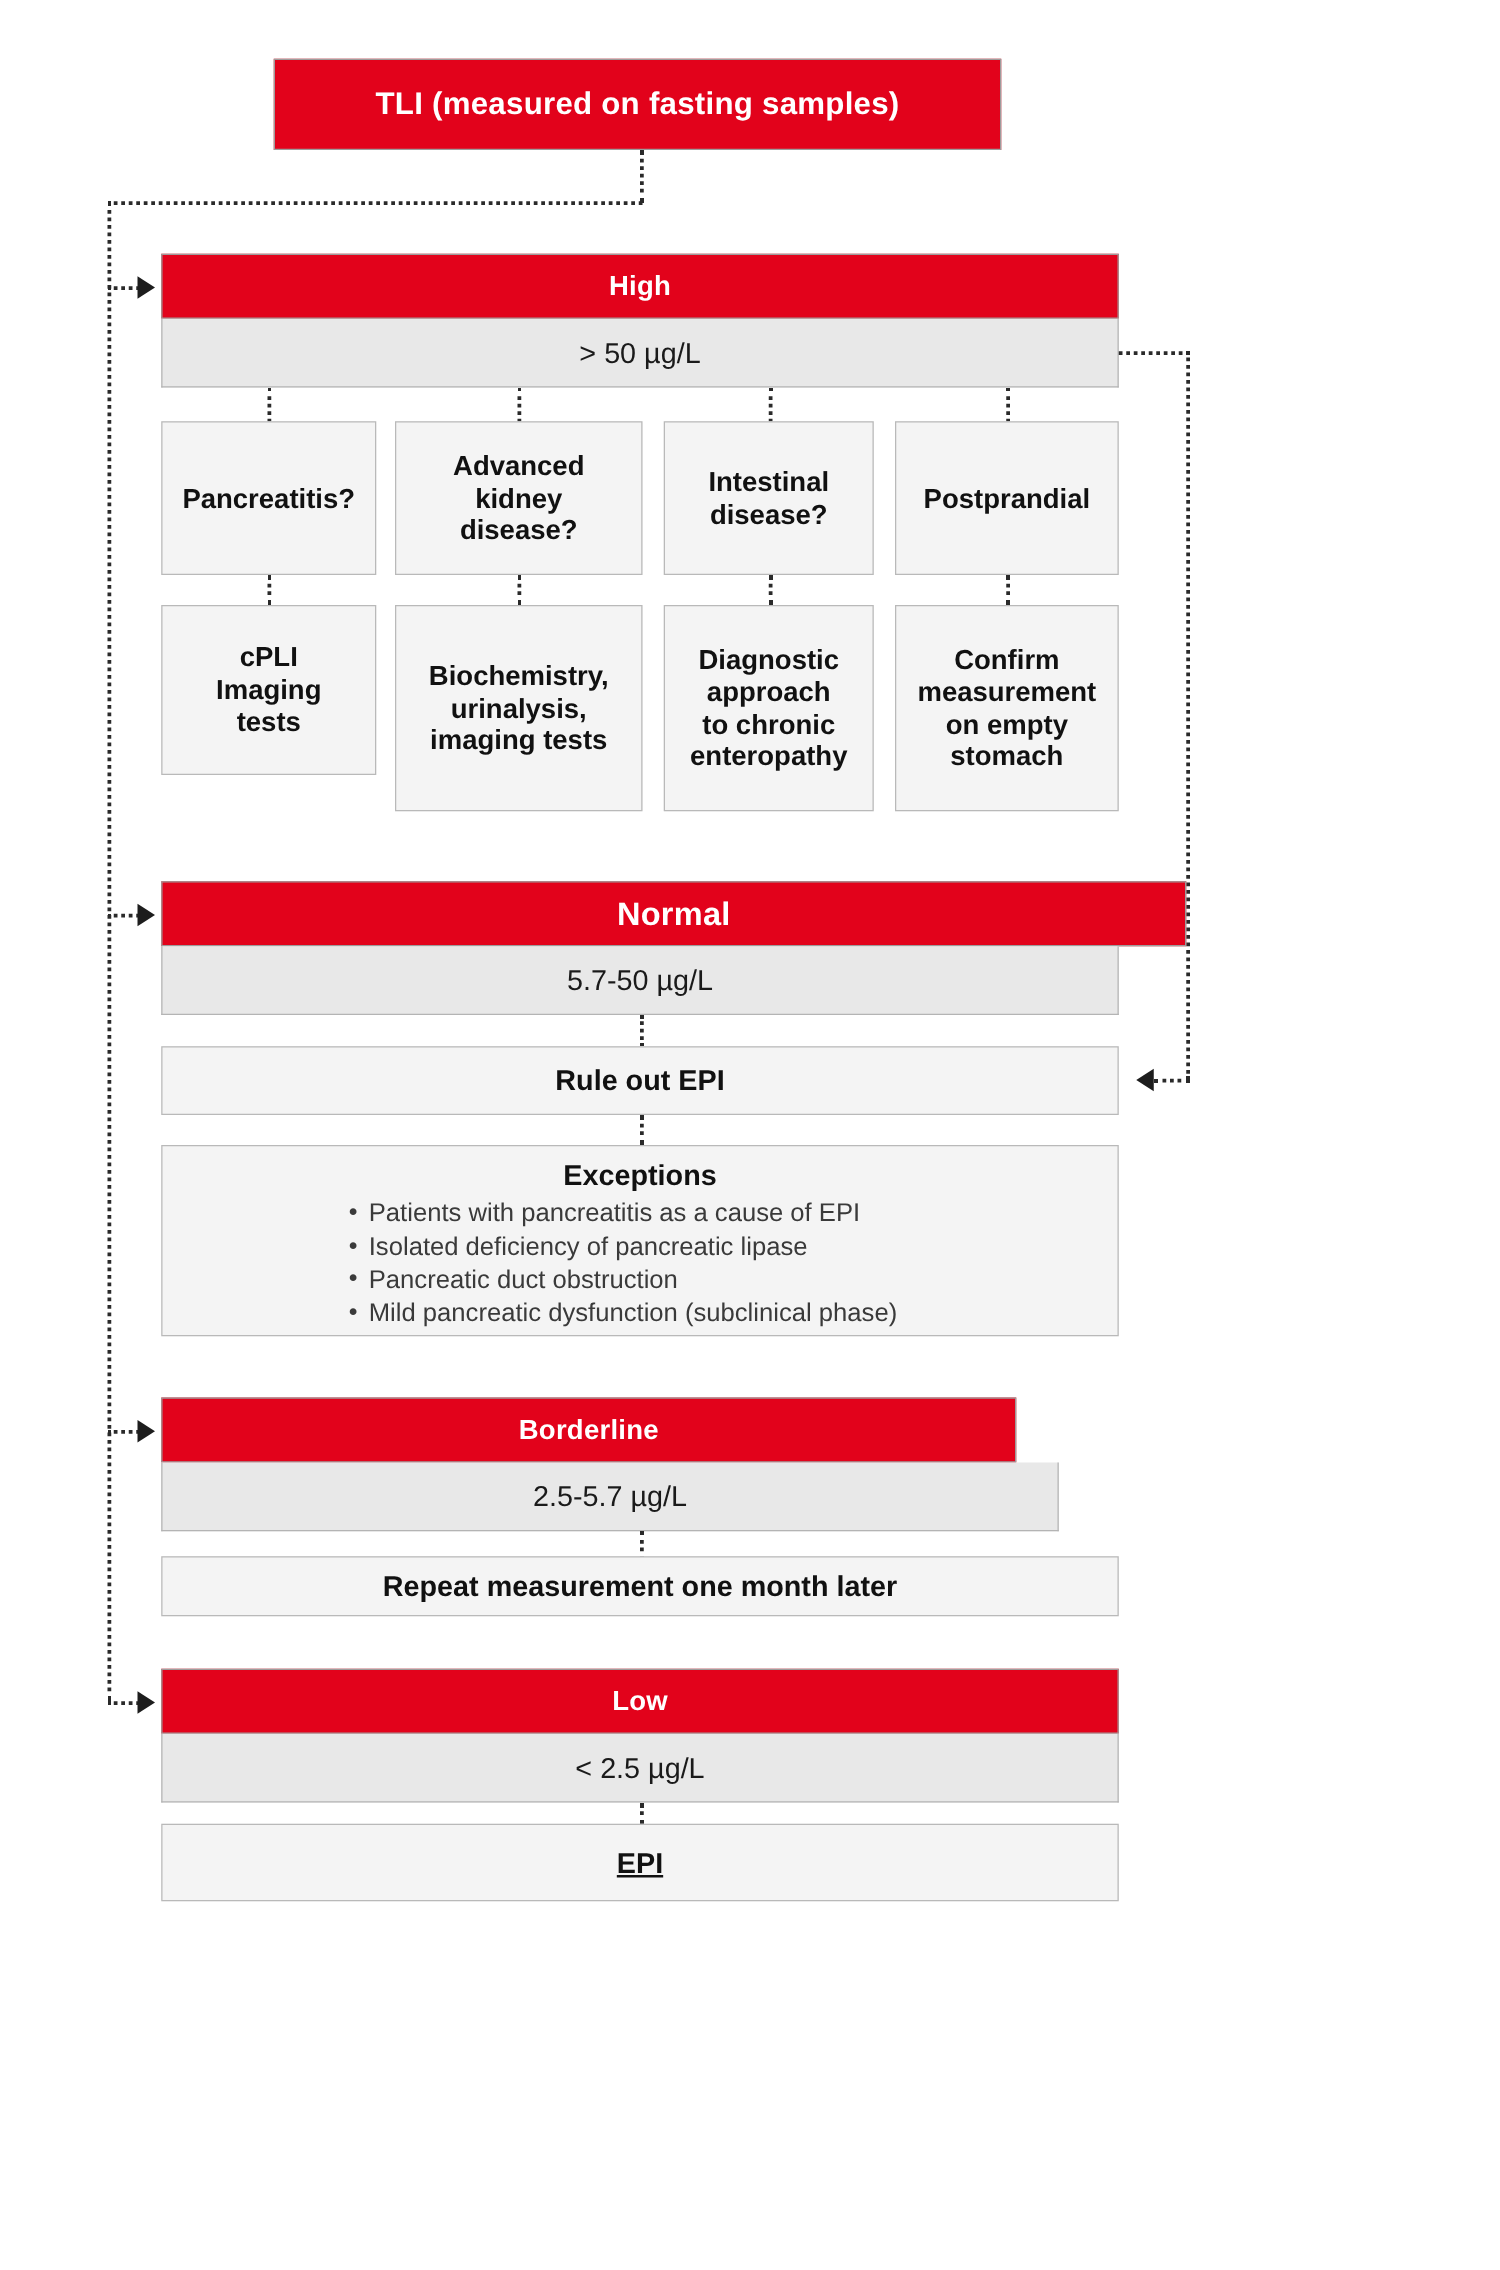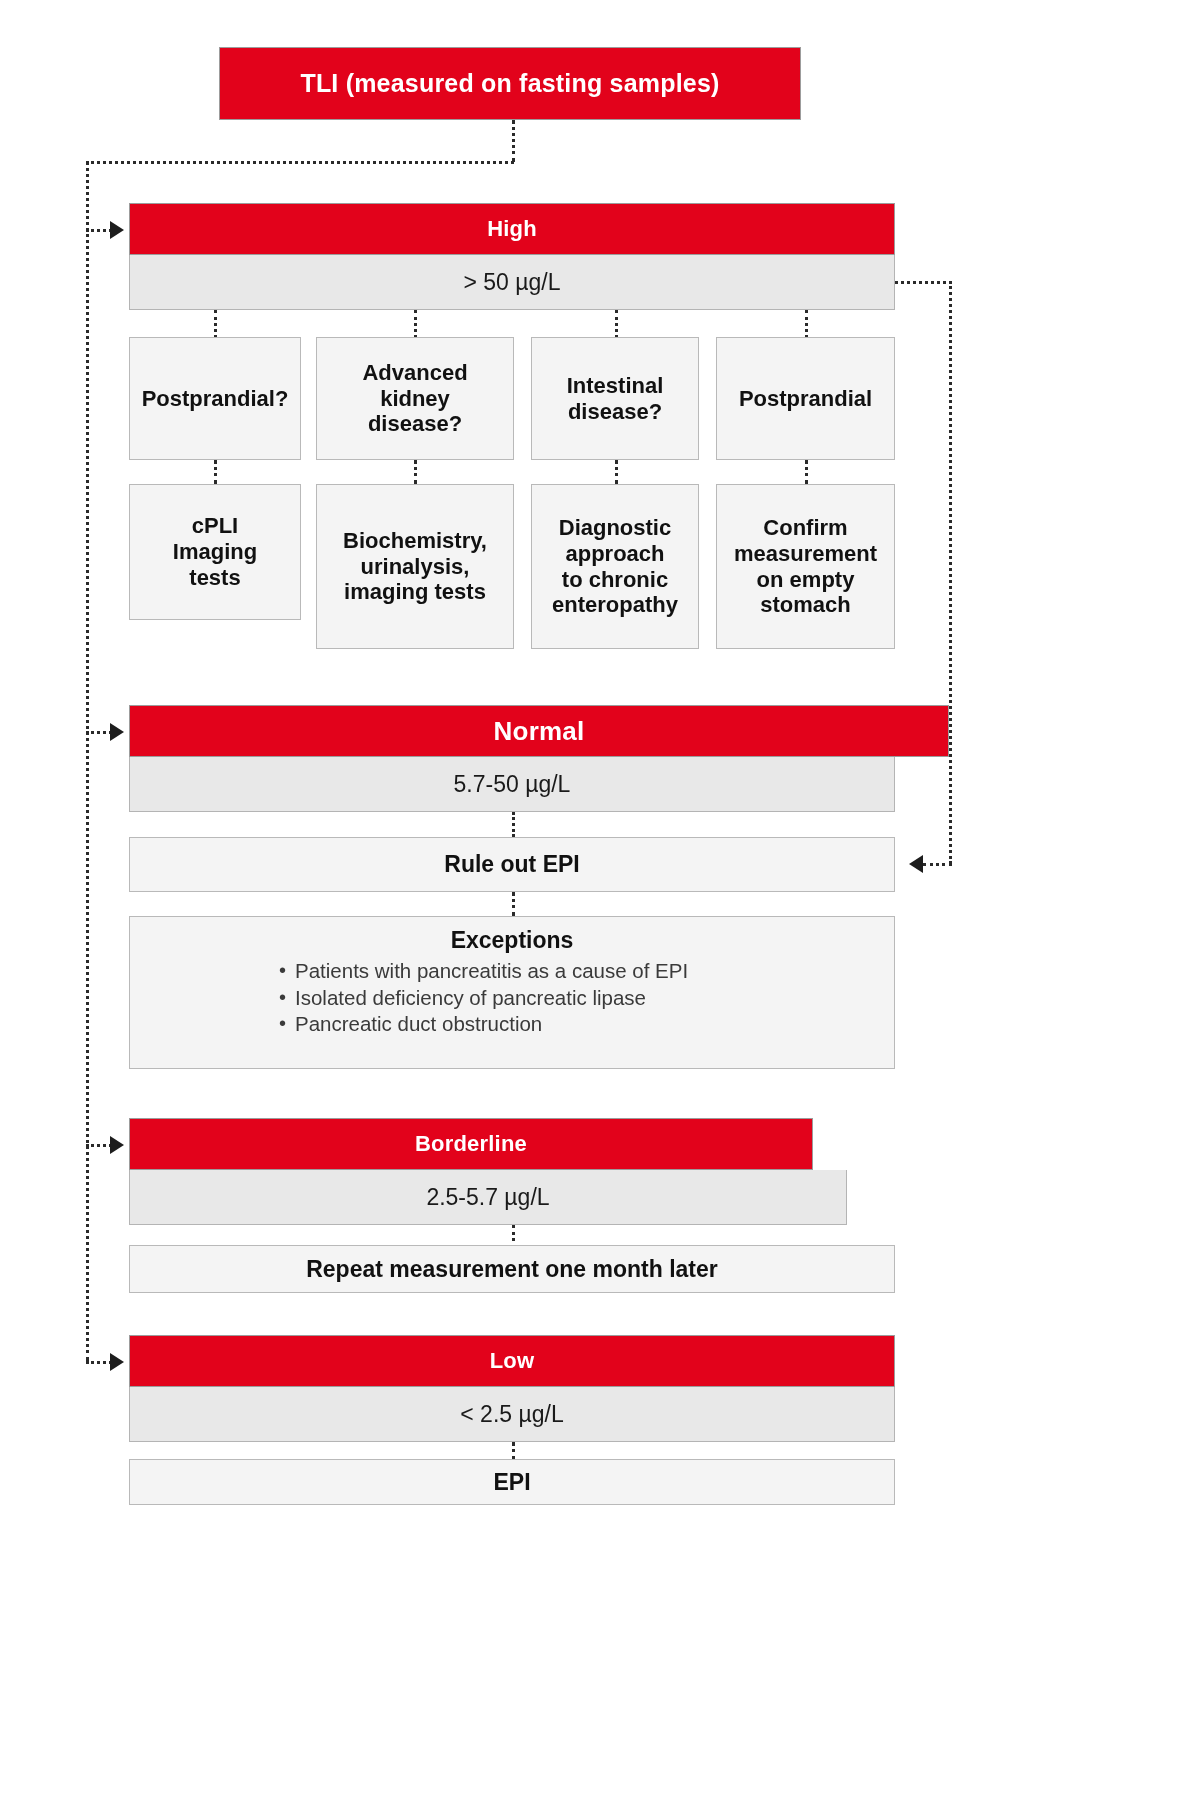--- a/index.html
+++ b/index.html
@@ -153,21 +153,21 @@
   <div class="hdot" style="left:895px; top:281px; width:57px;"></div>
   <div class="vdot" style="left:949px; top:281px; height:583px;"></div>
   <div class="hdot" style="left:923px; top:863px; width:29px;"></div>
   <div class="arrow-l" style="left:909px; top:855px;"></div>
 
   <div class="vdot" style="left:214px; top:310px; height:28px;"></div>
   <div class="vdot" style="left:414px; top:310px; height:28px;"></div>
   <div class="vdot" style="left:615px; top:310px; height:28px;"></div>
   <div class="vdot" style="left:805px; top:310px; height:28px;"></div>
 
-  <div class="cell" style="left:129px; top:337px; width:172px; height:123px; white-space:pre-line;">Postprandial?</div>
+  <div class="cell" style="left:129px; top:337px; width:172px; height:123px; white-space:pre-line;">Pancreatitis?</div>
   <div class="cell" style="left:316px; top:337px; width:198px; height:123px; white-space:pre-line;">Advanced
 kidney
 disease?</div>
   <div class="cell" style="left:531px; top:337px; width:168px; height:123px; white-space:pre-line;">Intestinal
 disease?</div>
   <div class="cell" style="left:716px; top:337px; width:179px; height:123px; white-space:pre-line;">Postprandial</div>
 
   <div class="vdot" style="left:214px; top:460px; height:24px;"></div>
   <div class="vdot" style="left:414px; top:460px; height:24px;"></div>
   <div class="vdot" style="left:615px; top:460px; height:24px;"></div>
@@ -196,30 +196,31 @@
   <div class="widebar" style="left:129px; top:837px; width:766px; height:55px;">Rule out EPI</div>
 
   <div class="vdot" style="left:512px; top:892px; height:24px;"></div>
 
   <div id="exceptions" style="top:916px; height:153px;">
     <div class="exc-title">Exceptions</div>
     <ul>
       <li>Patients with pancreatitis as a cause of EPI</li>
       <li>Isolated deficiency of pancreatic lipase</li>
       <li>Pancreatic duct obstruction</li>
+      <li>Mild pancreatic dysfunction (subclinical phase)</li>
     </ul>
   </div>
 
   <div class="banner" style="left:129px; top:1118px; width:684px; height:52px; font-size:22px;">Borderline</div>
   <div class="valbar" style="left:129px; top:1170px; width:718px; height:55px;">2.5-5.7 µg/L</div>
 
   <div class="vdot" style="left:512px; top:1225px; height:23px;"></div>
 
   <div class="widebar" style="left:129px; top:1245px; width:766px; height:48px;">Repeat measurement one month later</div>
 
   <div class="banner" style="left:129px; top:1335px; width:766px; height:52px; font-size:22px;">Low</div>
   <div class="valbar" style="left:129px; top:1387px; width:766px; height:55px;">&lt; 2.5 µg/L</div>
 
   <div class="vdot" style="left:512px; top:1442px; height:18px;"></div>
 
-  <div class="widebar" style="left:129px; top:1459px; width:766px; height:46px;">EPI</div>
+  <div class="widebar" style="left:129px; top:1459px; width:766px; height:62px;text-decoration:underline;">EPI</div>
 
 </div>
 
 </body></html>

